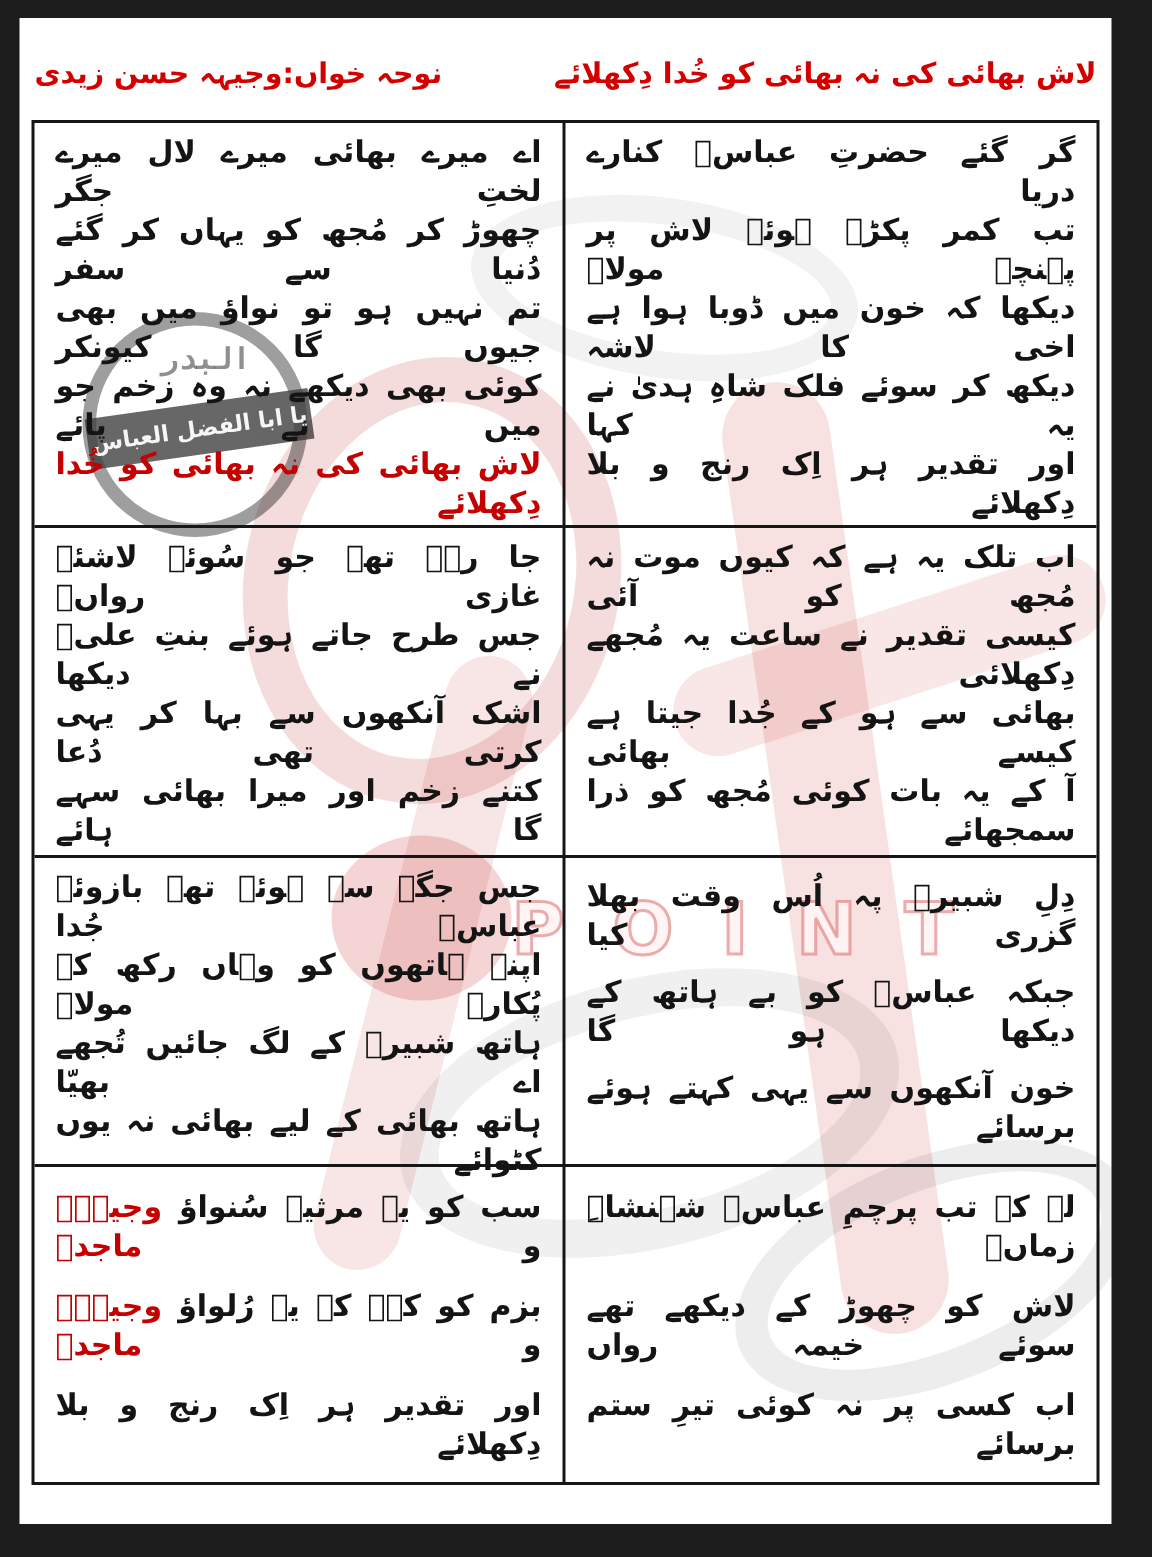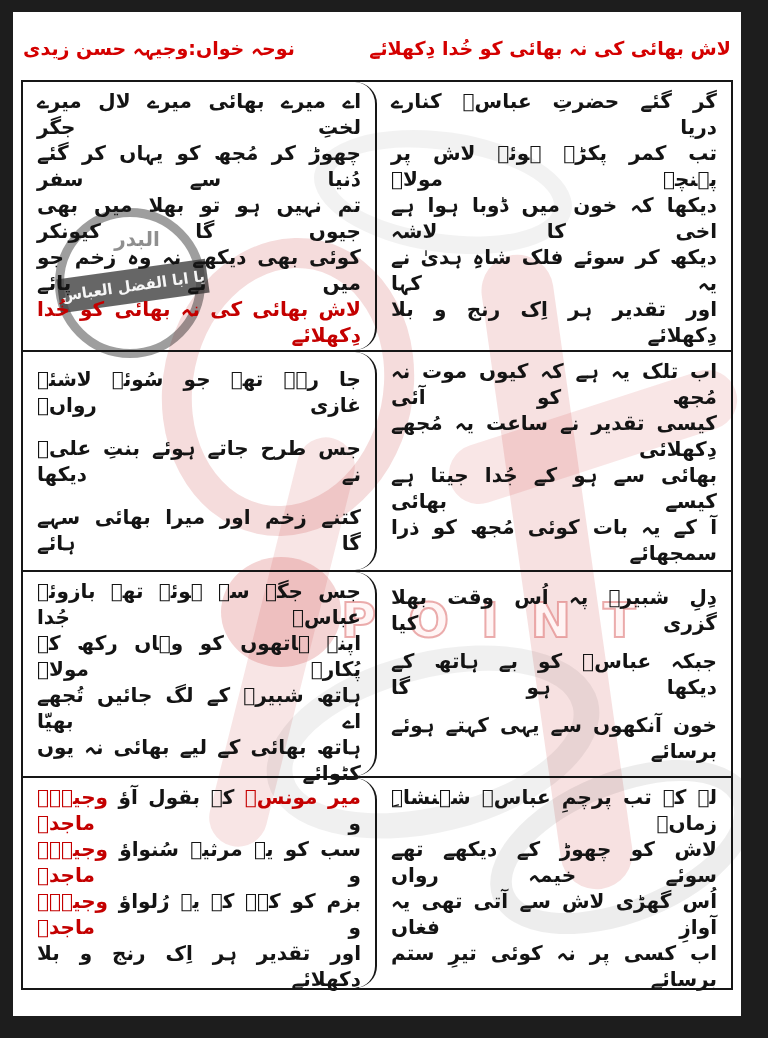--- a/index.html
+++ b/index.html
@@ -18,21 +18,21 @@
     position:absolute;left:42px;top:196px;width:150px;height:150px;border-radius:50%;
     border:9px solid rgba(35,35,35,.55);opacity:.8;
   }
   .wm-stamp-inner{
     position:absolute;left:-6px;top:52px;width:150px;height:34px;background:rgba(18,18,18,.8);
     transform:rotate(-8deg);color:rgba(255,255,255,.95);font-size:15px;font-weight:bold;
     display:flex;align-items:center;justify-content:center;
   }
   .wm-stamp-cal{
     position:absolute;left:18px;top:10px;width:110px;text-align:center;
-    color:rgba(40,40,40,.65);font-size:20px;font-weight:bold;
+    color:rgba(40,40,40,.65);font-size:20px;font-weight:bold;font-family:Liberation Mono, monospace;
   }
   .wm-ring{
     position:absolute;left:150px;top:225px;width:250px;height:300px;border-radius:50%;
     border:30px solid rgba(190,40,40,.16);transform:rotate(12deg);
   }
   .wm-bar1{position:absolute;left:508px;top:240px;width:72px;height:640px;border-radius:40px;
     background:rgba(200,45,45,.14);transform:rotate(-8deg);}
   .wm-bar2{position:absolute;left:240px;top:420px;width:58px;height:420px;border-radius:36px;
     background:rgba(200,45,45,.12);transform:rotate(14deg);}
   .wm-blob{position:absolute;left:208px;top:545px;width:120px;height:110px;border-radius:50%;
@@ -65,21 +65,21 @@
   .poem-row{display:flex;direction:rtl;}
   .poem-row + .poem-row{border-top:2px solid var(--bordercol);}
   .poem-row:nth-child(1){height:268px;}
   .poem-row:nth-child(2){height:220px;}
   .poem-row:nth-child(3){height:206px;}
   .poem-row:nth-child(4){height:212px;}
   .poem-cell{
     width:50%;display:flex;flex-direction:column;justify-content:space-around;
     padding:6px 10px;
   }
-  .poem-cell:last-child{border-right:2px solid var(--bordercol);border-radius:22px;}
+  .poem-cell:last-child{border-right:2px solid var(--bordercol);}
   .poem-line{
     direction:rtl;text-align:justify;text-align-last:justify;
     font-size:20px;font-weight:bold;color:#141414;word-spacing:3px;line-height:1.3;
     padding:0 4px;
   }
   .poem-line .red{color:var(--poemred);}
 </style>
 </head>
 <body>
 
@@ -111,60 +111,59 @@
         <div class="poem-cell">
           <div class="poem-line"><span>گر گئے حضرتِ عباسؑ کنارے دریا</span></div>
           <div class="poem-line"><span>تب کمر پکڑے ہوئے لاش پر پہنچے مولاؑ</span></div>
           <div class="poem-line"><span>دیکھا کہ خون میں ڈوبا ہوا ہے اخی کا لاشہ</span></div>
           <div class="poem-line"><span>دیکھ کر سوئے فلک شاہِ ہدیٰ نے یہ کہا</span></div>
           <div class="poem-line"><span>اور تقدیر ہر اِک رنج و بلا دِکھلائے</span></div>
         </div>
         <div class="poem-cell">
           <div class="poem-line"><span>اے میرے بھائی میرے لال میرے لختِ جگر</span></div>
           <div class="poem-line"><span>چھوڑ کر مُجھ کو یہاں کر گئے دُنیا سے سفر</span></div>
-          <div class="poem-line"><span>تم نہیں ہو تو بھلا میں بھی جیوں گا کیونکر</span></div>
+          <div class="poem-line"><span>تم نہیں ہو تو نواؤ میں بھی جیوں گا کیونکر</span></div>
           <div class="poem-line"><span>کوئی بھی دیکھے نہ وہ زخم جو میں نے پائے</span></div>
           <div class="poem-line"><span class="red">لاش بھائی کی نہ بھائی کو خُدا دِکھلائے</span></div>
         </div>
       </div>
       <div class="poem-row">
         <div class="poem-cell">
           <div class="poem-line"><span>اب تلک یہ ہے کہ کیوں موت نہ مُجھ کو آئی</span></div>
           <div class="poem-line"><span>کیسی تقدیر نے ساعت یہ مُجھے دِکھلائی</span></div>
           <div class="poem-line"><span>بھائی سے ہو کے جُدا جیتا ہے کیسے بھائی</span></div>
           <div class="poem-line"><span>آ کے یہ بات کوئی مُجھ کو ذرا سمجھائے</span></div>
         </div>
         <div class="poem-cell">
           <div class="poem-line"><span>جا رہے تھے جو سُوئے لاشئہ غازی رواںؑ</span></div>
           <div class="poem-line"><span>جس طرح جاتے ہوئے بنتِ علیؑ نے دیکھا</span></div>
+          <div class="poem-line"><span>اشک آنکھوں سے بہا کر یہی کرتی تھی دُعا</span></div>
           <div class="poem-line"><span>کتنے زخم اور میرا بھائی سہے گا ہائے</span></div>
         </div>
       </div>
       <div class="poem-row">
         <div class="poem-cell">
           <div class="poem-line"><span>دِلِ شبیرؑ پہ اُس وقت بھلا گزری کیا</span></div>
           <div class="poem-line"><span>جبکہ عباسؑ کو بے ہاتھ کے دیکھا ہو گا</span></div>
           <div class="poem-line"><span>خون آنکھوں سے یہی کہتے ہوئے برسائے</span></div>
         </div>
         <div class="poem-cell">
           <div class="poem-line"><span>جس جگہ سے ہوئے تھے بازوئے عباسؑ جُدا</span></div>
           <div class="poem-line"><span>اپنے ہاتھوں کو وہاں رکھ کے پُکارے مولاؑ</span></div>
           <div class="poem-line"><span>ہاتھ شبیرؑ کے لگ جائیں تُجھے اے بھیّا</span></div>
           <div class="poem-line"><span>ہاتھ بھائی کے لیے بھائی نہ یوں کٹوائے</span></div>
         </div>
       </div>
       <div class="poem-row">
         <div class="poem-cell">
           <div class="poem-line"><span>لے کے تب پرچمِ عباسؑ شہنشاہِ زماںؑ</span></div>
           <div class="poem-line"><span>لاش کو چھوڑ کے دیکھے تھے سوئے خیمہ رواں</span></div>
-          <div class="poem-line"><span>اُس گھڑی لاش سے آتی تھی یہ آوازِ فغاں</span></div>
           <div class="poem-line"><span>اب کسی پر نہ کوئی تیرِ ستم برسائے</span></div>
         </div>
         <div class="poem-cell">
-          <div class="poem-line"><span class="red">میر مونسؔ </span><span>کے بقول آؤ </span><span class="red">وجیہہؔ</span><span> و </span><span class="red">ماجدؔ</span></div>
           <div class="poem-line"><span>سب کو یہ مرثیہ سُنواؤ </span><span class="red">وجیہہؔ</span><span> و </span><span class="red">ماجدؔ</span></div>
           <div class="poem-line"><span>بزم کو کہہ کے یہ رُلواؤ </span><span class="red">وجیہہؔ</span><span> و </span><span class="red">ماجدؔ</span></div>
           <div class="poem-line"><span>اور تقدیر ہر اِک رنج و بلا دِکھلائے</span></div>
         </div>
       </div>
     </div>
 
 </div>
 
 </body></html>

